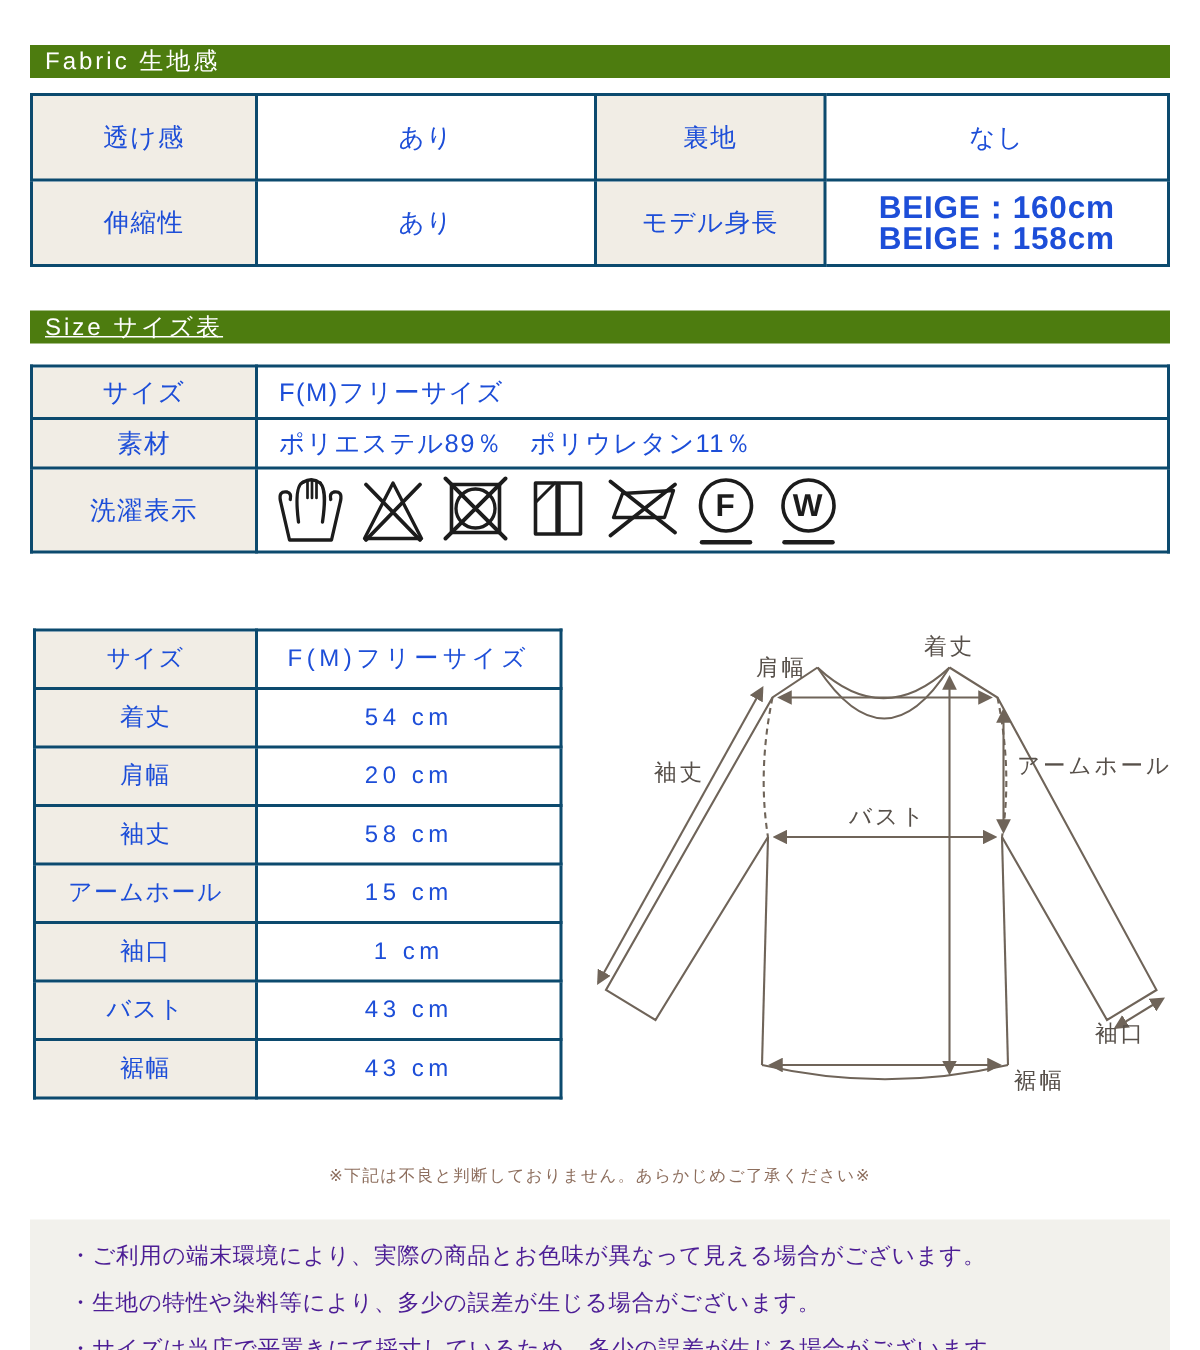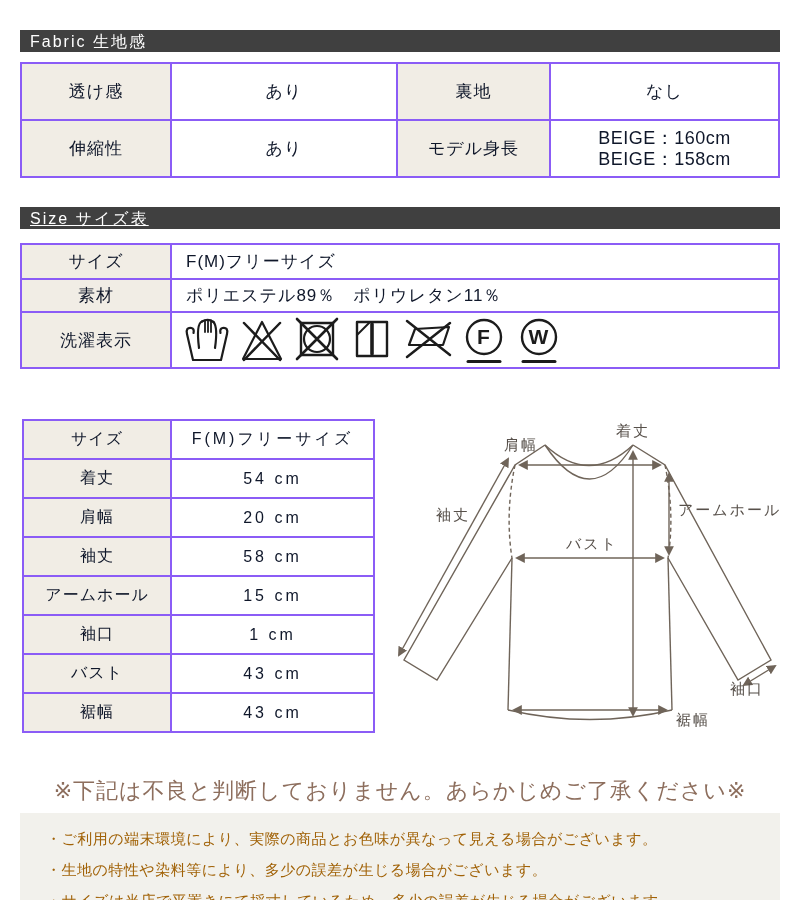--- a/index.html
+++ b/index.html
@@ -1,42 +1,42 @@
 <!DOCTYPE html>
 <html><head>
 <meta charset="utf-8">
 <style>
   html,body{margin:0;padding:0;background:#fff;}
   .page{position:relative;width:800px;height:900px;background:#ffffff;overflow:hidden;
         font-family:"Liberation Sans","DejaVu Sans",sans-serif;color:#4f4f4f;}
-  .section-bar{position:absolute;left:20px;width:760px;height:22px;background:#404040;
+  .section-bar{position:absolute;left:20px;width:760px;height:22px;background:#4d7c0f;
         color:#ffffff;font-size:16px;line-height:23px;padding-left:10px;box-sizing:border-box;
         letter-spacing:2px;font-weight:500;}
   table{border-collapse:collapse;table-layout:fixed;position:absolute;background:#fff;}
-  td{border:2px solid #8b5cf6;font-size:17px;text-align:center;vertical-align:middle;
-     color:#0f172a;letter-spacing:1px;overflow:hidden;}
+  td{border:2px solid #0c4a6e;font-size:17px;text-align:center;vertical-align:middle;
+     color:#1d4ed8;letter-spacing:1px;overflow:hidden;}
   td.lbl{background:#f1ede5;}
   td.left{text-align:left;padding-left:14px;}
   .fab-tbl{left:20px;top:62px;width:758px;}
   .fab-tbl tr{height:57px;}
   .inf-tbl{left:20px;top:243px;width:758px;}
   .meas-tbl{left:22px;top:419px;width:351px;}
   .meas-tbl tr{height:39px;}
   .meas-tbl td{font-size:16px;}
   .meas-tbl td.val{letter-spacing:3px;}
-  .two-line{font-size:18px;line-height:21px;letter-spacing:0.5px;}
+  .two-line{font-size:21px;line-height:21px;letter-spacing:0.5px;font-weight:bold;}
   .care-row{display:flex;align-items:center;gap:9px;padding-left:12px;}
   .care-row svg{display:block;}
   .diagram{position:absolute;left:378px;top:412px;}
   .diagram text{font-size:15px;letter-spacing:2px;fill:#57504a;}
   .notice{position:absolute;left:0;top:776px;width:800px;text-align:center;
-          font-size:22px;font-weight:500;color:#8d6e5d;letter-spacing:1px;}
+          font-size:11px;font-weight:500;color:#8d6e5d;letter-spacing:1px;}
   .notes-box{position:absolute;left:20px;top:813px;width:760px;height:87px;background:#f2f1ec;
           box-sizing:border-box;padding:10px 10px 0 26px;overflow:hidden;}
-  .notes-box .note-line{font-size:15px;line-height:31px;color:#a16207;letter-spacing:0.5px;white-space:nowrap;}
+  .notes-box .note-line{font-size:15px;line-height:31px;color:#4c1d95;letter-spacing:0.5px;white-space:nowrap;font-family:Liberation Mono, monospace;}
   .ico{stroke:#1c1c1c;fill:none;stroke-width:2.2;stroke-linecap:round;stroke-linejoin:round;}
   .ico-letter{font-size:21px;font-weight:600;fill:#1c1c1c;stroke:none;
           font-family:"Liberation Sans","DejaVu Sans",sans-serif;}
 </style>
 </head>
 <body>
 
 <div class="page">
 
   <div class="section-bar" style="top:30px;">Fabric 生地感</div>

